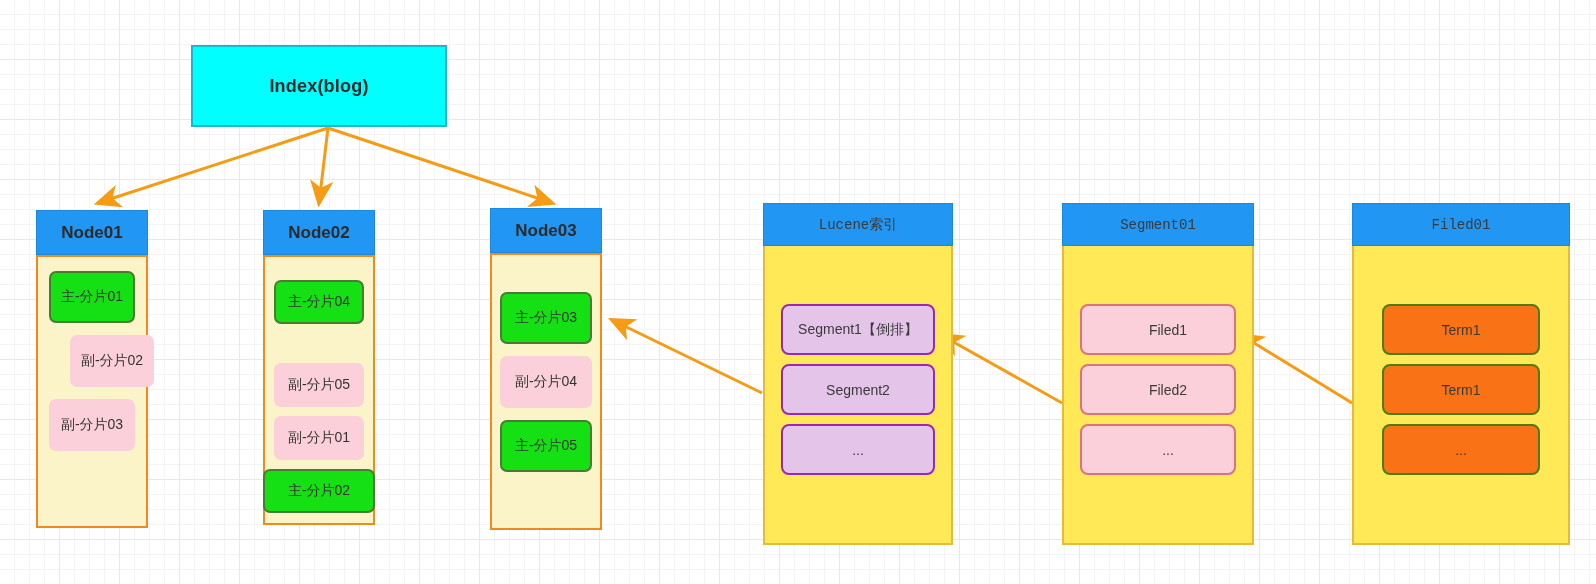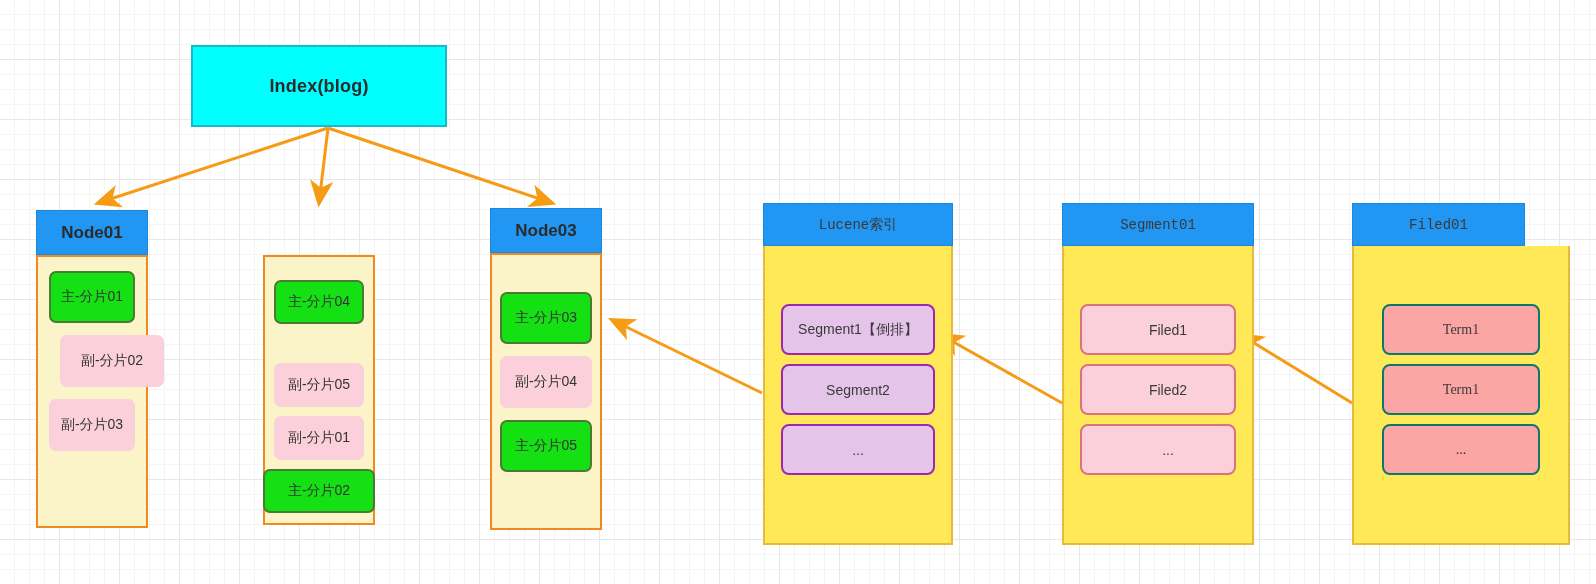--- a/index.html
+++ b/index.html
@@ -89,21 +89,21 @@
   }
   .item {
     box-sizing: border-box;
     border-radius: 8px;
     display: flex; align-items: center; justify-content: center;
     font-size: 14px; color: #3a3a3a;
     height: 51px;
   }
   .item.segment { background: #e5c4ea; border: 2px solid #9c27b0; }
   .item.filed   { background: #fbd0da; border: 2px solid #d9737f; padding-left: 20px; }
-  .item.term    { background: #fca5a5; border: 2px solid #0f766e; font-family: Liberation Serif, serif; }
+  .item.term    { background: #f97316; border: 2px solid #4d7c0f; }
 
   svg.arrows {
     position: absolute; left: 0; top: 0;
     width: 1596px; height: 584px;
     pointer-events: none;
   }
 </style>
 </head>
 <body>
 
@@ -123,24 +123,25 @@
       <line x1="1062" y1="403" x2="941" y2="335"></line>
       <line x1="1352" y1="403" x2="1241" y2="335"></line>
     </g>
   </svg>
 
   <div class="abs index-box">Index(blog)</div>
 
   <div class="abs node-head" style="left:36px; top:210px; width:112px; height:45px;">Node01</div>
   <div class="abs node-body" style="left:36px; top:255px; width:112px; height:273px;">
     <div class="shard primary" style="width:86px;">主-分片01</div>
-    <div class="shard replica" style="width:104px;margin-left:40px;">副-分片02</div>
+    <div class="shard replica" style="width:84px;margin-left:40px;">副-分片02</div>
     <div class="shard replica" style="width:86px;">副-分片03</div>
   </div>
 
+  <div class="abs node-head" style="left:263px; top:210px; width:112px; height:45px;">Node02</div>
   <div class="abs node-body" style="left:263px; top:255px; width:112px; height:270px; padding-top:23px; gap:9px;">
     <div class="shard primary" style="width:90px; height:44px;">主-分片04</div>
     <div class="shard replica" style="width:90px; height:44px;margin-top:30px;">副-分片05</div>
     <div class="shard replica" style="width:90px; height:44px;">副-分片01</div>
     <div class="shard primary" style="width:112px; height:44px;">主-分片02</div>
   </div>
 
   <div class="abs node-head" style="left:490px; top:208px; width:112px; height:45px;">Node03</div>
   <div class="abs node-body" style="left:490px; top:253px; width:112px; height:277px; padding-top:37px;">
     <div class="shard primary" style="width:92px;">主-分片03</div>
@@ -155,20 +156,20 @@
     <div class="item segment" style="width:154px;">...</div>
   </div>
 
   <div class="abs col-head" style="left:1062px; top:203px; width:192px; height:43px;">Segment01</div>
   <div class="abs col-body" style="left:1062px; top:246px; width:192px; height:299px;">
     <div class="item filed" style="width:156px;">Filed1</div>
     <div class="item filed" style="width:156px;">Filed2</div>
     <div class="item filed" style="width:156px;">...</div>
   </div>
 
-  <div class="abs col-head" style="left:1352px; top:203px; width:173px; height:43px;">Filed01</div>
+  <div class="abs col-head" style="left:1352px; top:203px; width:218px; height:43px;">Filed01</div>
   <div class="abs col-body" style="left:1352px; top:246px; width:218px; height:299px;">
     <div class="item term" style="width:158px;">Term1</div>
     <div class="item term" style="width:158px;">Term1</div>
     <div class="item term" style="width:158px;">...</div>
   </div>
 
 </div>
 
 </body></html>

